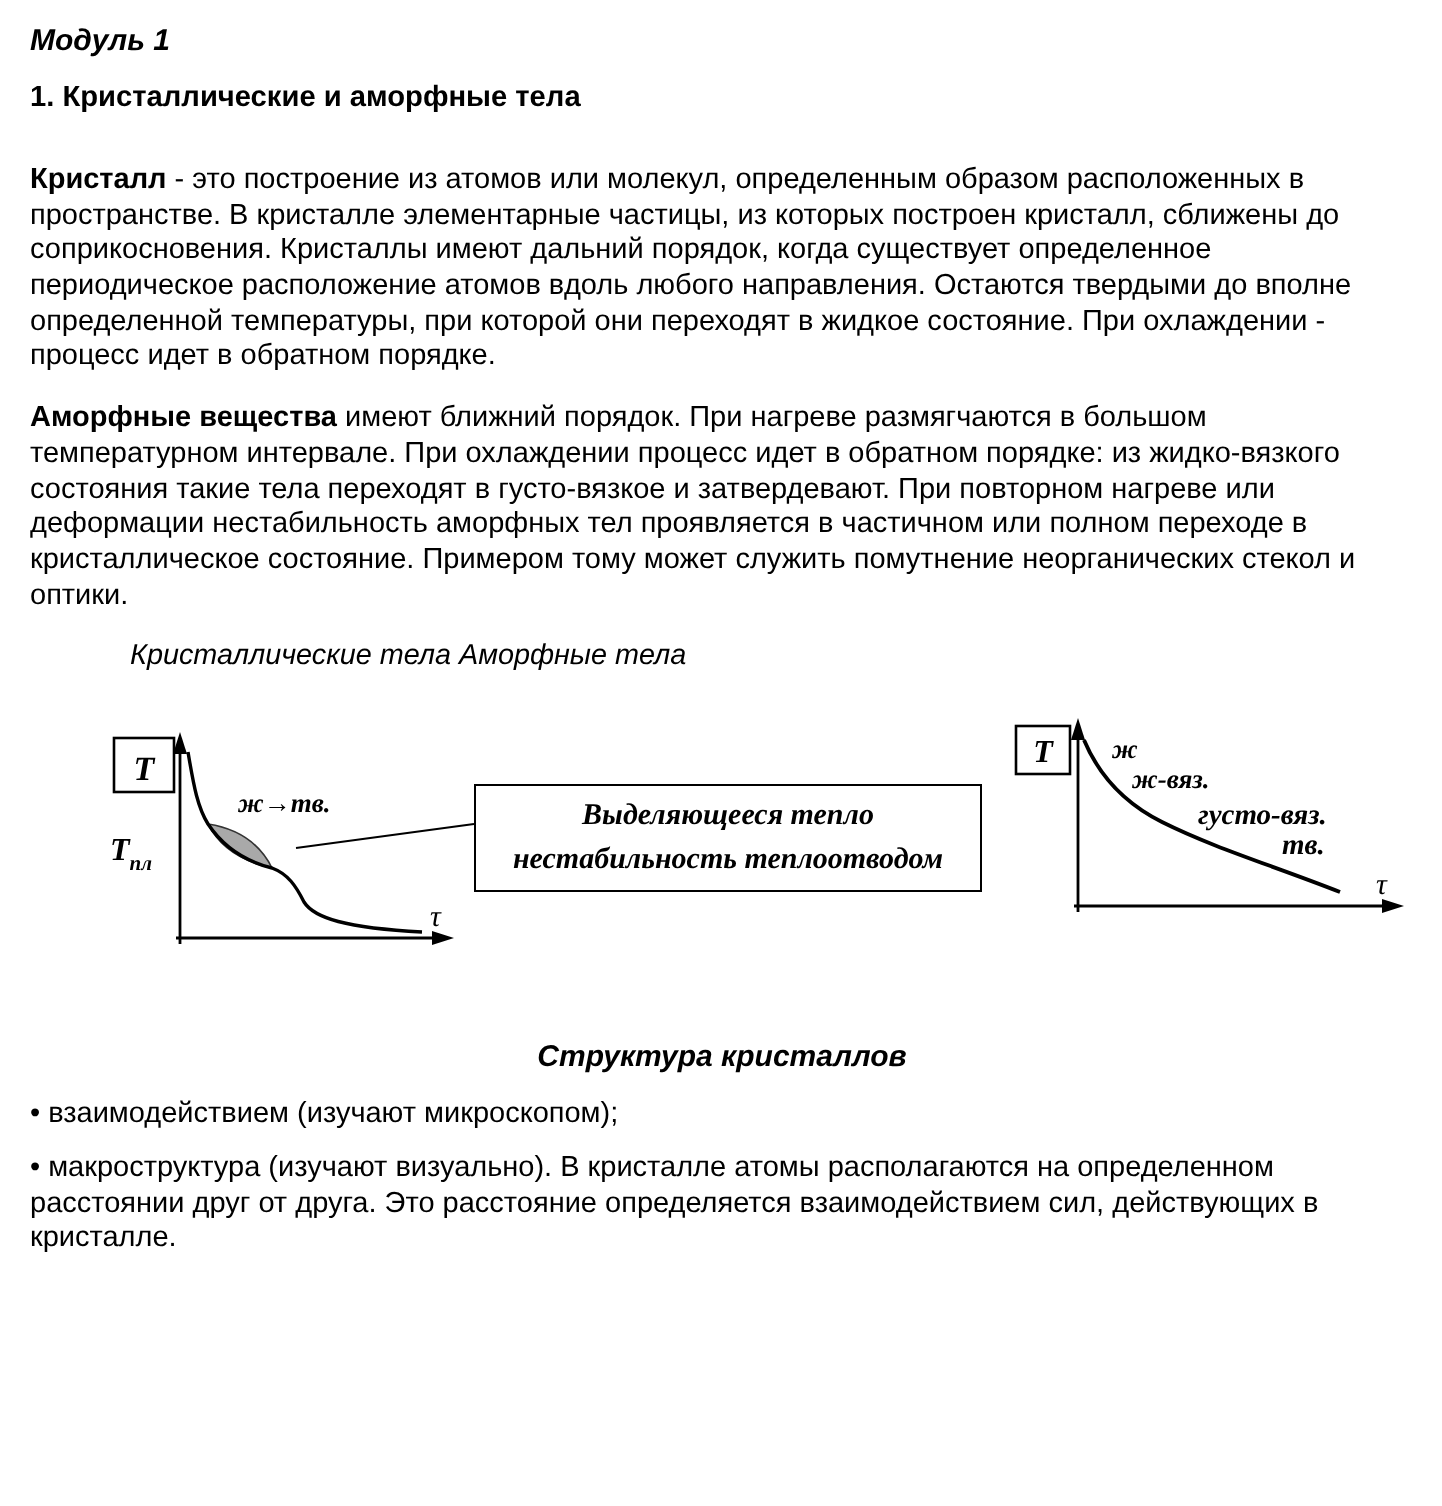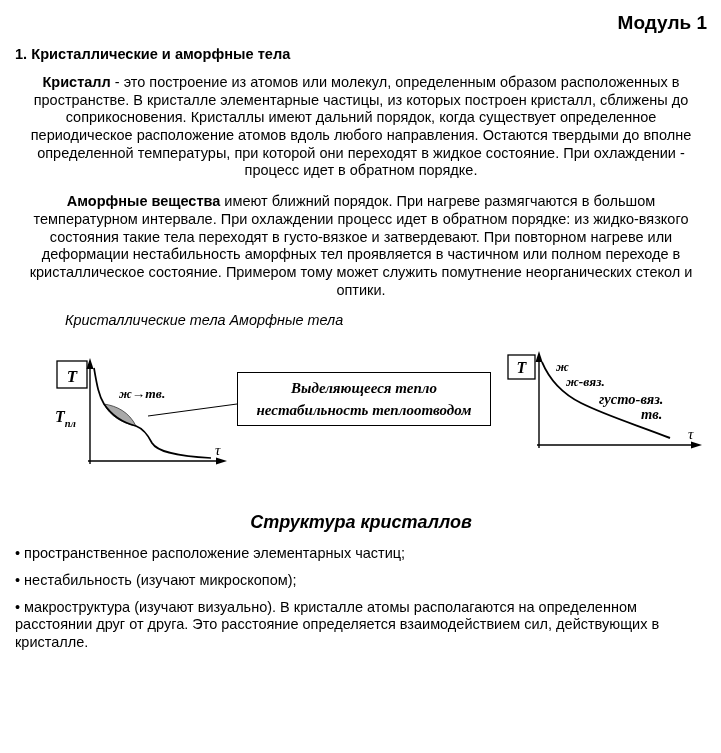--- a/index.html
+++ b/index.html
@@ -3,40 +3,40 @@
 <meta charset="utf-8">
 <style>
   html,body { margin:0; padding:0; background:#ffffff; }
   body {
     width:721px; min-height:753px;
     font-family:"Liberation Sans", sans-serif;
     color:#000; box-sizing:border-box;
   }
   .page { padding:8px 14px 10px 15px; box-sizing:border-box; }
 
-  .doc-title { text-align:right; font-weight:bold; font-size:19px; margin:4px 0 12px 0; }
-  .sec-heading { font-weight:bold; font-size:14.6px; margin:0 0 12px 0; }
-  p.body-text { font-size:14.5px; line-height:1.22; margin:0 0 13px 0; text-align:center; }
+  .doc-title { text-align:left; font-weight:bold; font-size:15px; margin:4px 0 12px 0;font-style:italic; }
+  .sec-heading { font-weight:bold; font-size:14.6px; margin:0 0 25px 0; }
+  p.body-text { font-size:14.5px; line-height:1.22; margin:0 0 13px 0; text-align:left; }
   p.body-text b { font-weight:bold; }
 
   .fig-caption { font-style:italic; font-size:14.4px; margin:13px 0 18px 50px; }
 
   .figure-area { position:relative; width:692px; height:152px; margin:0 0 6px 0; }
   .figure-area svg { position:absolute; left:0; top:0; }
   .annotation-box {
-    position:absolute; left:222px; top:26px; width:252px; height:52px;
+    position:absolute; left:222px; top:38px; width:252px; height:52px;
     border:1.3px solid #000; background:#fff;
     display:flex; flex-direction:column; justify-content:center; align-items:center;
     font-family:"Liberation Serif", serif;
     font-weight:bold; font-style:italic; font-size:15px; line-height:1.5;
   }
 
   .center-heading {
     text-align:center; font-weight:bold; font-style:italic;
-    font-size:18px; margin:14px 0 12px 0;
+    font-size:15px; margin:14px 0 12px 0;
   }
   .bullet-item { font-size:14.5px; line-height:1.22; margin:0 0 9px 0; }
   .bullet-item .marker { margin-right:4px; }
 
   .serif-i  { font-family:"Liberation Serif", serif; font-style:italic; }
   .serif-bi { font-family:"Liberation Serif", serif; font-style:italic; font-weight:bold; }
 </style>
 </head>
 <body>
 
@@ -99,17 +99,16 @@
 
     <div class="annotation-box">
       <span>Выделяющееся тепло</span>
       <span>нестабильность  теплоотводом</span>
     </div>
   </div>
 
   <div class="center-heading">Структура кристаллов</div>
 
 
-  <div class="bullet-item"><span class="marker">•</span><span>пространственное расположение элементарных частиц;</span></div>
-  <div class="bullet-item"><span class="marker">•</span><span>нестабильность (изучают микроскопом);</span></div>
+  <div class="bullet-item"><span class="marker">•</span><span>взаимодействием (изучают микроскопом);</span></div>
   <div class="bullet-item"><span class="marker">•</span><span>макроструктура (изучают визуально). В кристалле атомы располагаются на определенном расстоянии друг от друга. Это расстояние определяется взаимодействием сил, действующих в кристалле.</span></div>
 
 </div>
 
 </body></html>

